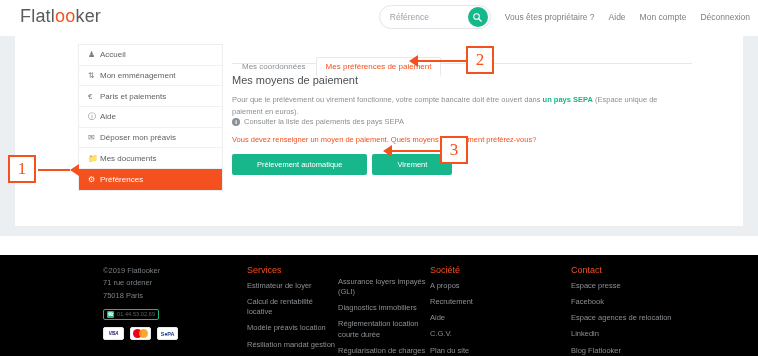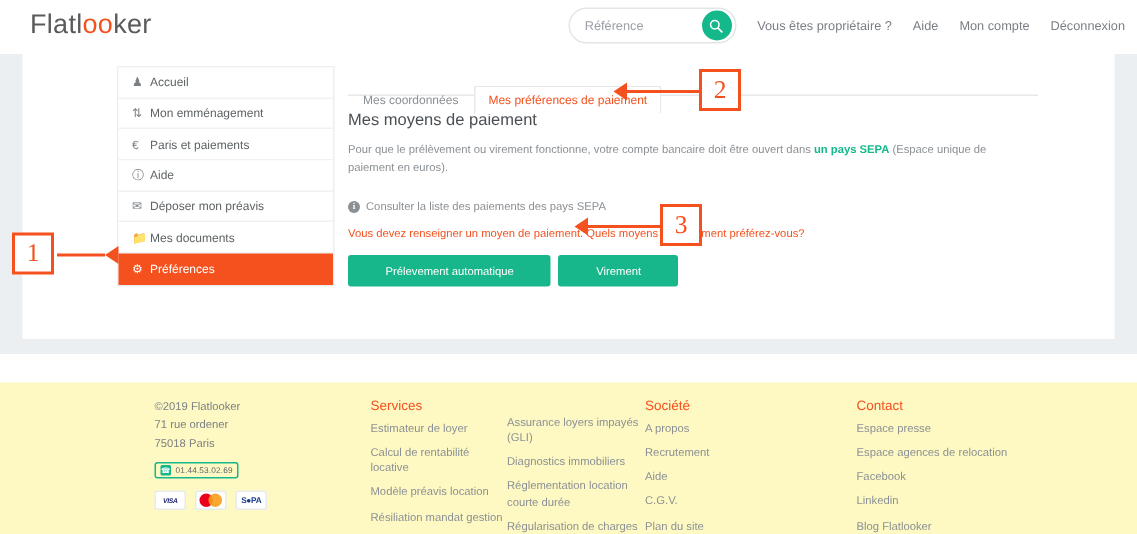--- a/index.html
+++ b/index.html
@@ -85,41 +85,41 @@
     border-radius:2px 2px 0 0;
   }
   .panel-title {
     font-size:11px; color:#4a4f54; margin-top:10px; font-weight:normal;
   }
   .panel-text {
     font-size:7.5px; color:#8b9094; line-height:1.55; margin-top:8px; width:455px;
   }
   .panel-text .sepa { color:#14b88a; font-weight:bold; }
   .link-row {
-    display:flex; align-items:center; gap:4px; margin-top:16px;
+    display:flex; align-items:center; gap:4px; margin-top:0;
     font-size:7.5px; color:#8b9094; cursor:pointer;text-align:right;
   }
   .i-badge {
     width:8px; height:8px; border-radius:50%; background:#8b9094; color:#fff;
     font-size:6px; display:inline-flex; align-items:center; justify-content:center;
     font-weight:bold; font-family:"Liberation Serif", serif;
   }
   .warn {
     font-size:7.5px; color:#f4511e; margin-top:9px;
   }
   .btn-row { display:flex; gap:5px; margin-top:10px; }
   .btn {
     background:#18b78b; color:#ffffff; font-size:7.5px;
     border:none; border-radius:2px; padding:6px 25px; cursor:pointer;
     font-family:"Liberation Sans", sans-serif;
   }
 
   
   .footer {
-    position:absolute; left:0; top:255px; width:758px; height:101px; background:#fef9c3;
+    position:absolute; left:0; top:255px; width:758px; height:101px; background:#000000;
   }
   .f-col { position:absolute; }
   .f-col.addr { left:103px; top:10px; width:130px; }
   .f-addr-line { font-size:7.5px; color:#7b8084; line-height:1.65; }
   .phone-badge {
     display:inline-flex; align-items:center; gap:3px;
     border:1px solid #14b88a; border-radius:2px; padding:1px 3px; margin-top:4px;
   }
   .phone-badge .pb-ico {
     width:7px; height:7px; background:#14b88a; color:#fff; font-size:5px;
@@ -309,22 +309,22 @@
       <div class="f-link">A propos</div>
       <div class="f-link">Recrutement</div>
       <div class="f-link">Aide</div>
       <div class="f-link">C.G.V.</div>
       <div class="f-link">Plan du site</div>
     </div>
 
     <div class="f-col c4">
       <div class="f-head">Contact</div>
       <div class="f-link">Espace presse</div>
+      <div class="f-link">Facebook</div>
       <div class="f-link">Espace agences de relocation</div>
-      <div class="f-link">Facebook</div>
       <div class="f-link">Linkedin</div>
       <div class="f-link">Blog Flatlooker</div>
     </div>
   </div>
 
   <div class="anno" id="anno1">
     <div class="anno-box">1</div>
     <div class="arrow-l">
       <div class="shaft"></div>
         <div class="head"></div>

